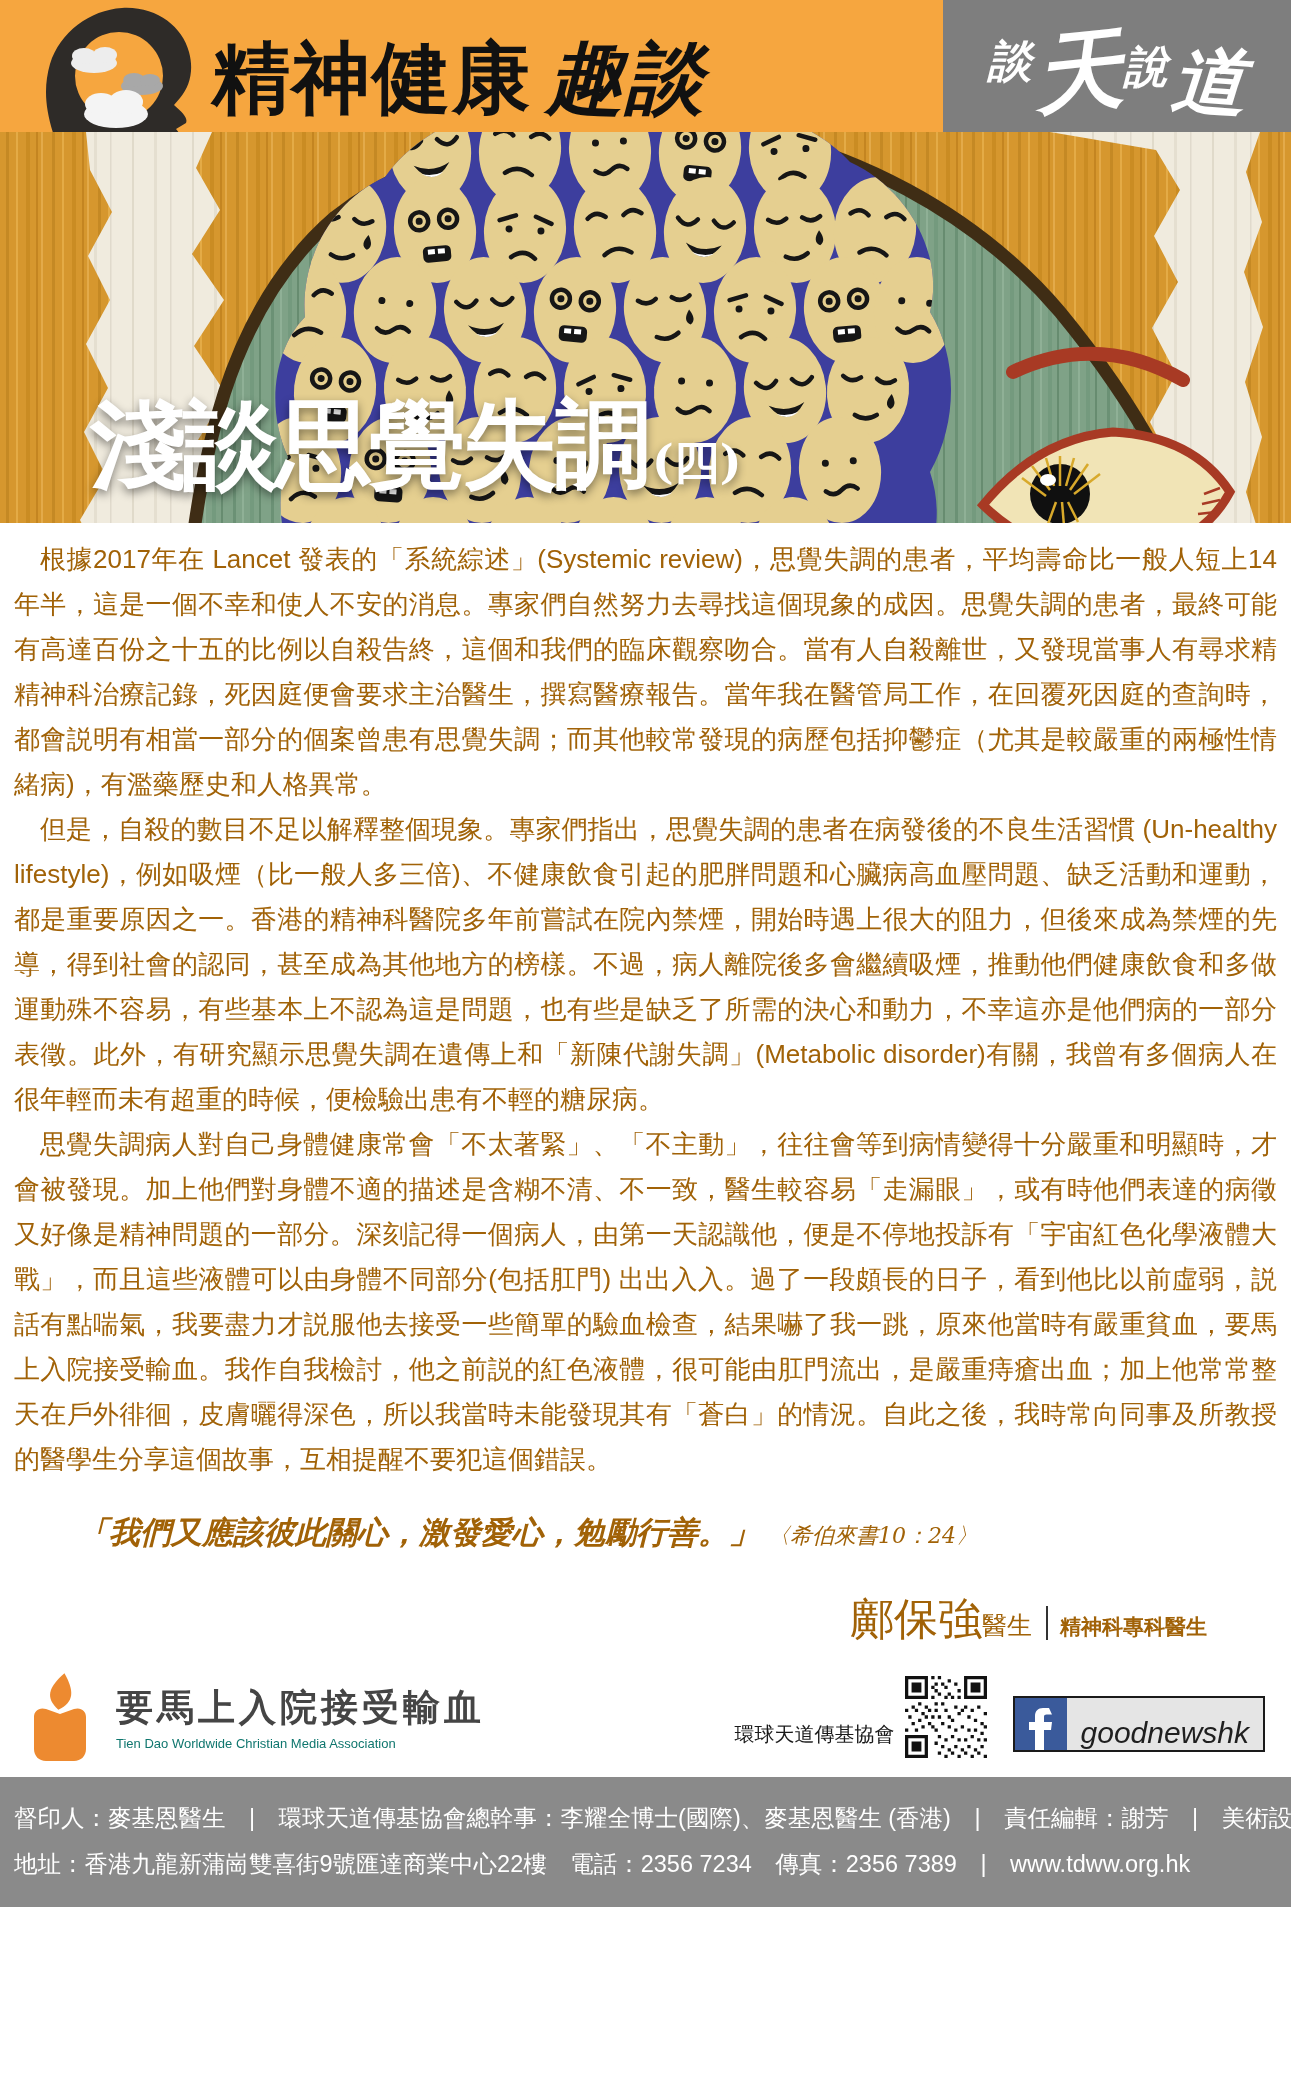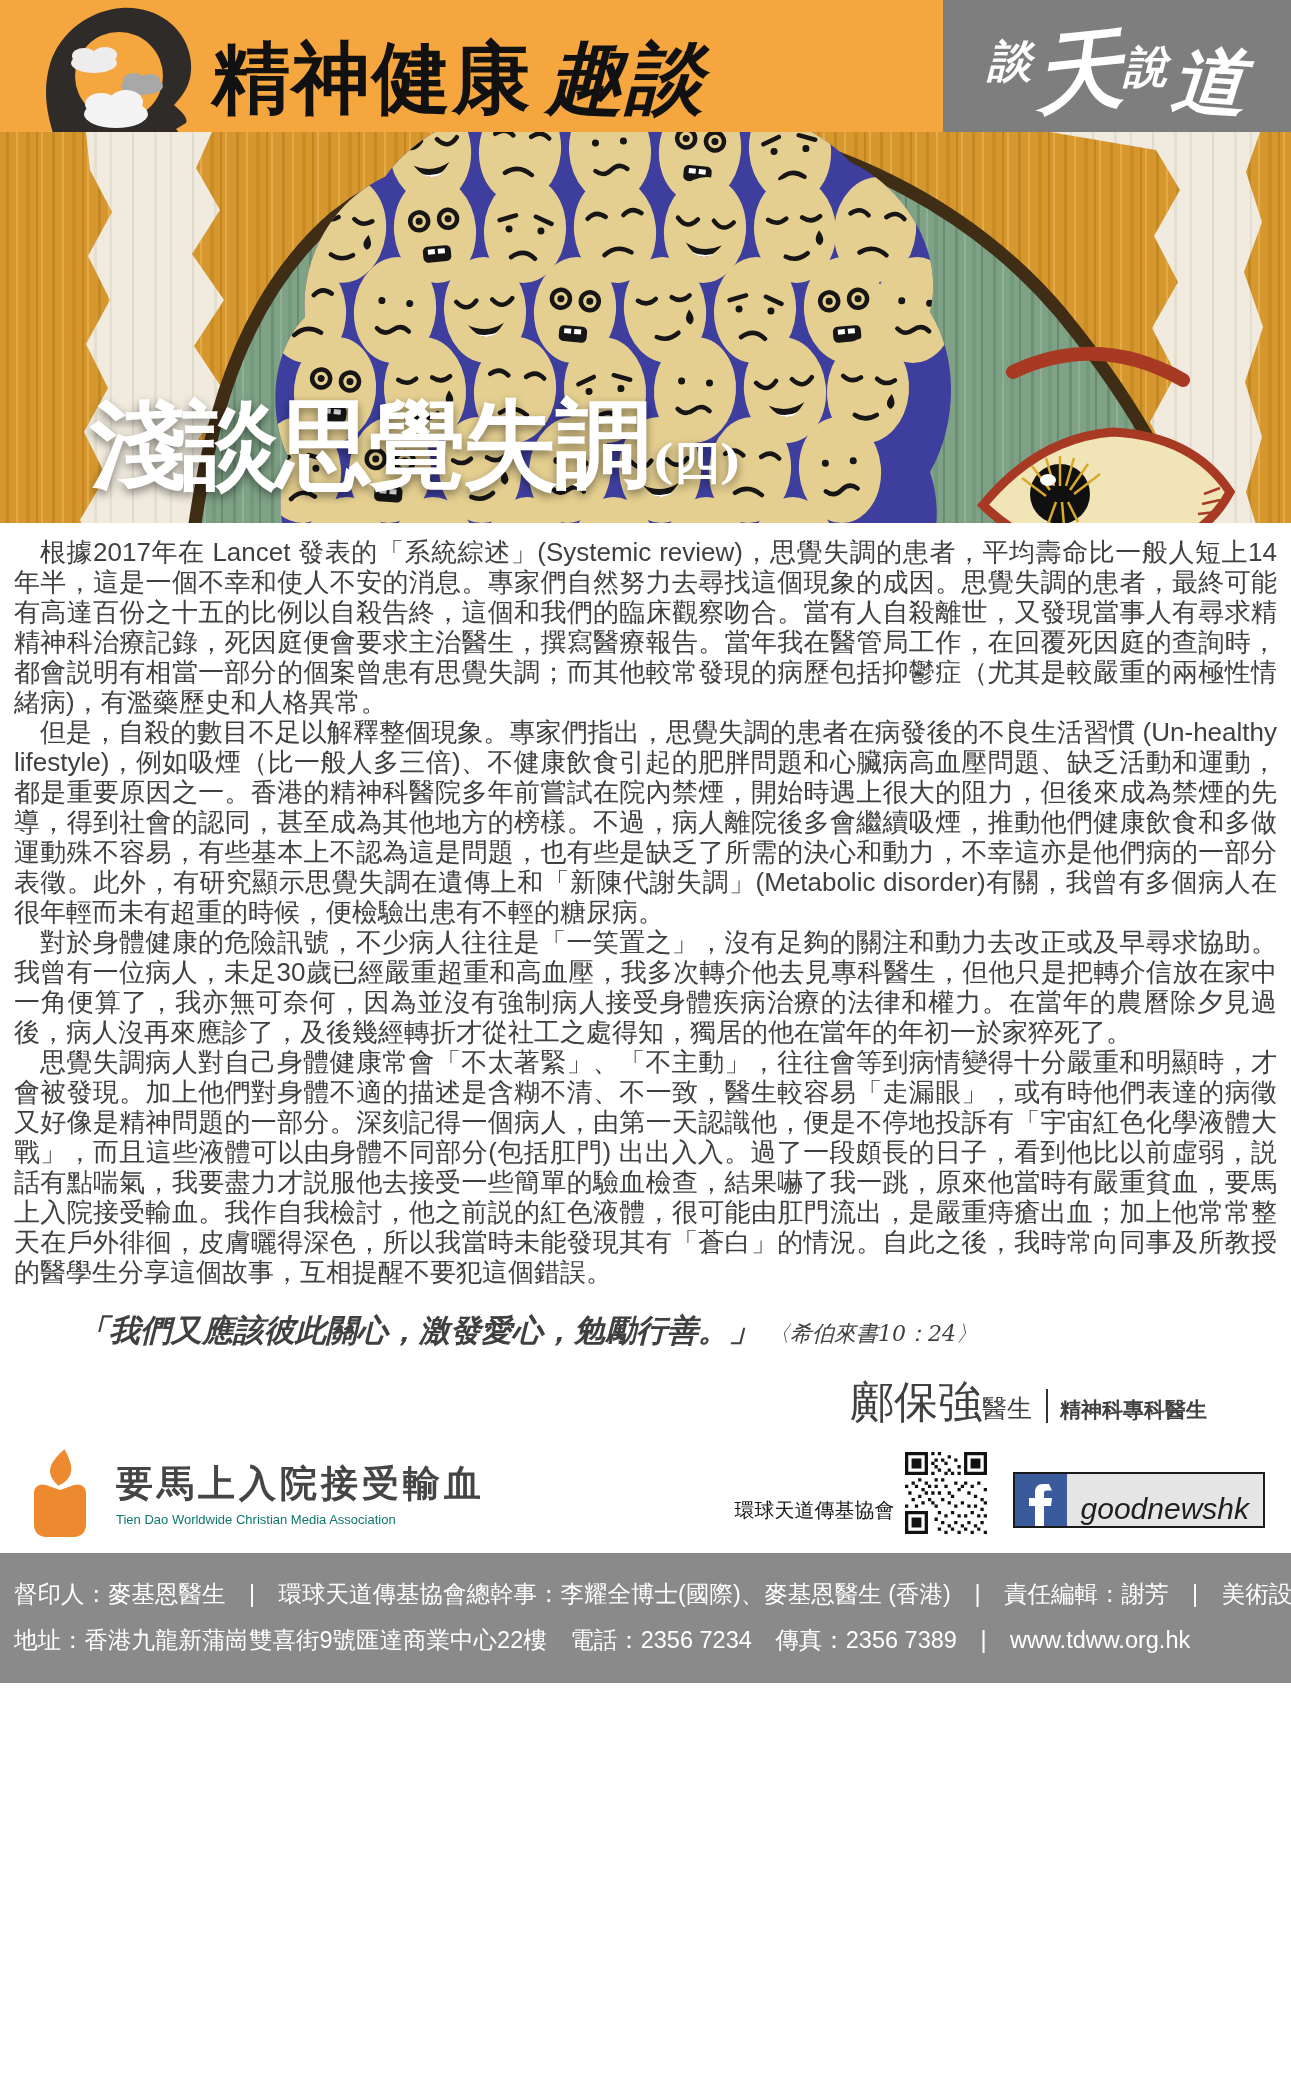--- a/index.html
+++ b/index.html
@@ -17,21 +17,21 @@
   .badge .c2{font-size:44px;transform:translateY(-2px);}
   .badge .c3{font-size:74px;transform:translateY(12px) rotate(4deg);margin-left:4px;}
 
   
   .illustration{position:relative;height:391px;overflow:hidden;background:#D6972E;}
   .illus-title{position:absolute;left:90px;top:250px;margin:0;font-family:"DejaVu Serif","Liberation Serif",serif;font-weight:700;font-size:96px;letter-spacing:-3px;color:#fff;white-space:nowrap;text-shadow:0 4px 10px rgba(0,0,0,.45);}
   .illus-title .suffix{font-size:46px;letter-spacing:0;margin-left:4px;}
   svg .ln{fill:none;stroke:#161616;stroke-width:4.5;stroke-linecap:round;}
 
   
-  .article{padding:14px 14px 0;font-size:26px;line-height:30px;text-align:justify;color:#404040;}
+  .article{padding:14px 14px 0;font-size:26px;line-height:45px;text-align:justify;color:#a16207;}
   .article p{margin:0;text-indent:1em;}
   .quote{margin:28px 0 0 64px;font-family:"DejaVu Serif","Liberation Serif",serif;font-style:italic;font-weight:700;font-size:31px;text-indent:0;}
   .quote .ref{font-size:22px;font-weight:400;margin-left:8px;letter-spacing:0;}
   .author{text-align:right;padding-right:70px;margin-top:38px;white-space:nowrap;}
   .author .name{font-size:44px;font-weight:500;}
   .author .suffix{font-size:25px;font-weight:500;}
   .author .sep{display:inline-block;width:2px;height:34px;background:#333;margin:0 12px 0 14px;vertical-align:-6px;}
   .author .role{font-size:21px;font-weight:700;}
 
   
@@ -227,21 +227,20 @@
             <line x1="90" y1="14" x2="108" y2="12"></line>
           </g>
       </g>
     </svg>
     <h2 class="illus-title"><span>淺談思覺失調</span><span class="suffix">(四)</span></h2>
   </div>
 
   <main class="article">
     <p>根據2017年在 Lancet 發表的「系統綜述」(Systemic review)，思覺失調的患者，平均壽命比一般人短上14年半，這是一個不幸和使人不安的消息。專家們自然努力去尋找這個現象的成因。思覺失調的患者，最終可能有高達百份之十五的比例以自殺告終，這個和我們的臨床觀察吻合。當有人自殺離世，又發現當事人有尋求精精神科治療記錄，死因庭便會要求主治醫生，撰寫醫療報告。當年我在醫管局工作，在回覆死因庭的查詢時，都會説明有相當一部分的個案曾患有思覺失調；而其他較常發現的病歷包括抑鬱症（尤其是較嚴重的兩極性情緒病)，有濫藥歷史和人格異常。</p>
     <p>但是，自殺的數目不足以解釋整個現象。專家們指出，思覺失調的患者在病發後的不良生活習慣 (Un-healthy lifestyle)，例如吸煙（比一般人多三倍)、不健康飲食引起的肥胖問題和心臟病高血壓問題、缺乏活動和運動，都是重要原因之一。香港的精神科醫院多年前嘗試在院內禁煙，開始時遇上很大的阻力，但後來成為禁煙的先導，得到社會的認同，甚至成為其他地方的榜樣。不過，病人離院後多會繼續吸煙，推動他們健康飲食和多做運動殊不容易，有些基本上不認為這是問題，也有些是缺乏了所需的決心和動力，不幸這亦是他們病的一部分表徵。此外，有研究顯示思覺失調在遺傳上和「新陳代謝失調」(Metabolic disorder)有關，我曾有多個病人在很年輕而未有超重的時候，便檢驗出患有不輕的糖尿病。</p>
-    <p>對於身體健康的危險訊號，不少病人往往是「一笑置之」，沒有足夠的關注和動力去改正或及早尋求協助。我曾有一位病人，未足30歲已經嚴重超重和高血壓，我多次轉介他去見專科醫生，但他只是把轉介信放在家中一角便算了，我亦無可奈何，因為並沒有強制病人接受身體疾病治療的法律和權力。在當年的農曆除夕見過後，病人沒再來應診了，及後幾經轉折才從社工之處得知，獨居的他在當年的年初一於家猝死了。</p>
     <p>思覺失調病人對自己身體健康常會「不太著緊」、「不主動」，往往會等到病情變得十分嚴重和明顯時，才會被發現。加上他們對身體不適的描述是含糊不清、不一致，醫生較容易「走漏眼」，或有時他們表達的病徵又好像是精神問題的一部分。深刻記得一個病人，由第一天認識他，便是不停地投訴有「宇宙紅色化學液體大戰」，而且這些液體可以由身體不同部分(包括肛門) 出出入入。過了一段頗長的日子，看到他比以前虛弱，説話有點喘氣，我要盡力才説服他去接受一些簡單的驗血檢查，結果嚇了我一跳，原來他當時有嚴重貧血，要馬上入院接受輸血。我作自我檢討，他之前説的紅色液體，很可能由肛門流出，是嚴重痔瘡出血；加上他常常整天在戶外徘徊，皮膚曬得深色，所以我當時未能發現其有「蒼白」的情況。自此之後，我時常向同事及所教授的醫學生分享這個故事，互相提醒不要犯這個錯誤。</p>
 
     <div class="quote">
       <span>「我們又應該彼此關心，激發愛心，勉勵行善。」</span><span class="ref">〈希伯來書10：24〉</span>
     </div>
 
     <div class="author">
       <span class="name">鄺保強</span><span class="suffix">醫生</span><span class="sep"></span><span class="role">精神科專科醫生</span>
     </div>
   </main>

